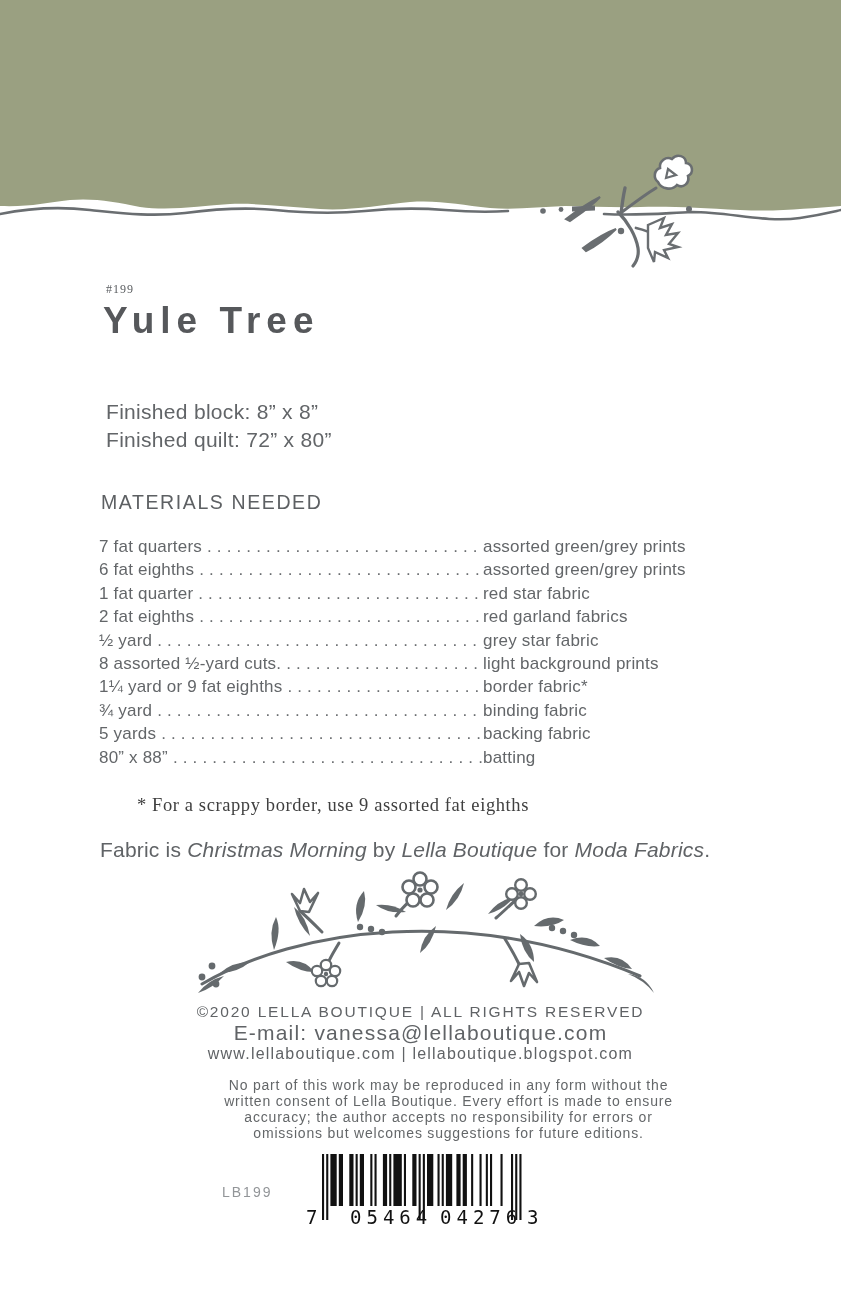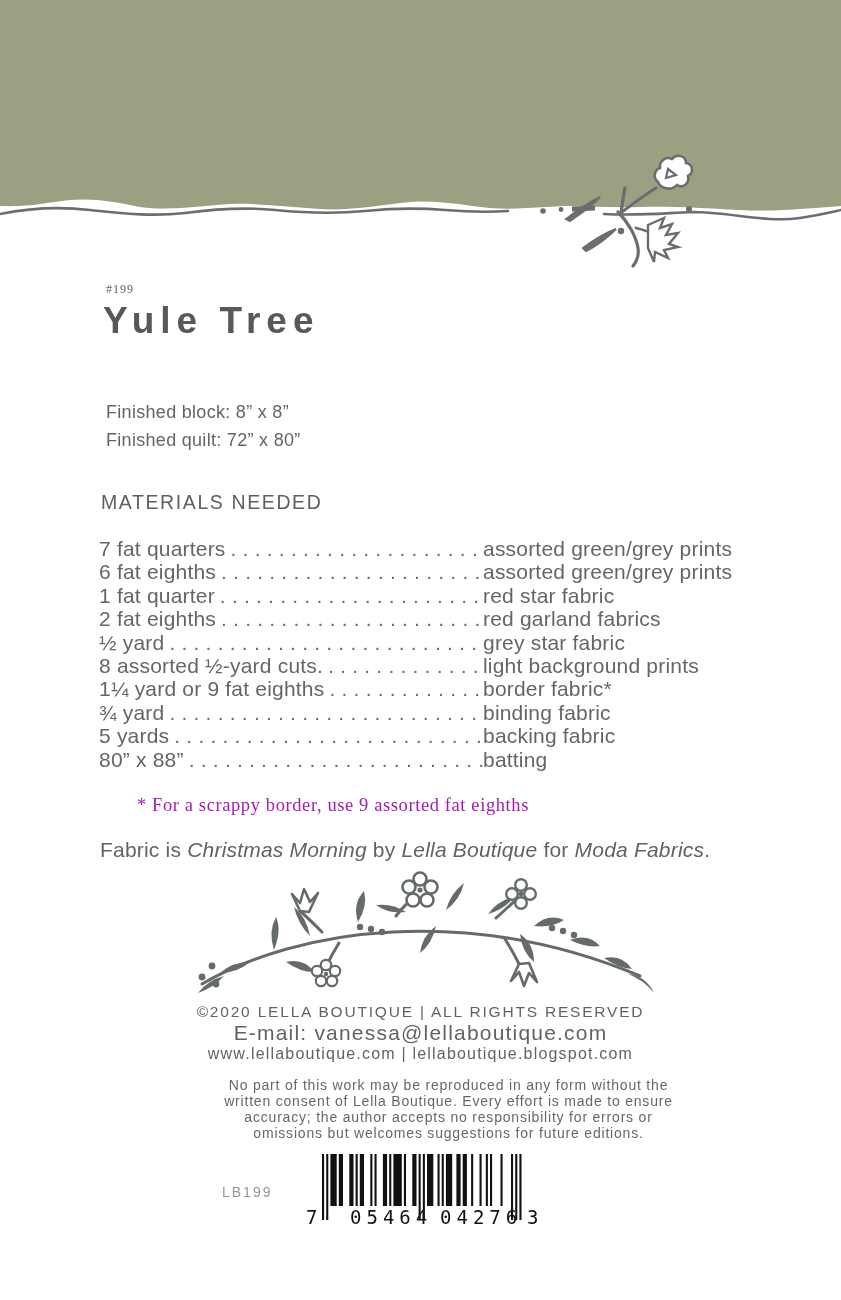--- a/index.html
+++ b/index.html
@@ -22,42 +22,42 @@
     font-family:"Liberation Serif", serif;
     font-size:12px;letter-spacing:1px;color:#5a5d60;
   }
   .pattern-title{
     position:absolute;left:103px;top:300px;
     font-size:37px;font-weight:700;letter-spacing:6px;
     color:#56585b;
   }
   .finished-block{
     position:absolute;left:106px;top:398px;
-    font-size:18px;line-height:28px;letter-spacing:0.3px;color:#626568;
+    font-size:21px;line-height:28px;letter-spacing:0.3px;color:#626568;
   }
 
   
   .materials-heading{
     position:absolute;left:101px;top:491px;
     font-size:19.5px;letter-spacing:1.6px;color:#5d6063;
   }
   .materials-list{
     position:absolute;left:99px;top:537px;width:660px;
-    font-size:21px;color:#636669;letter-spacing:0.2px;
+    font-size:17px;color:#636669;letter-spacing:0.2px;
   }
   .mat-row{display:flex;align-items:baseline;height:23.4px;}
   .mat-left{width:384px;display:flex;align-items:baseline;overflow:hidden;flex:none;}
   .mat-qty{white-space:pre;}
   .mat-dots{flex:1;white-space:nowrap;overflow:hidden;padding-left:5px;color:#6a6d70;}
   .mat-desc{white-space:nowrap;}
 
   .footnote{
     position:absolute;left:137px;top:795px;
     font-family:"Liberation Serif", serif;
-    font-size:18.5px;letter-spacing:0.6px;color:#a21caf;
+    font-size:18.5px;letter-spacing:0.6px;color:#404040;
   }
 
   .fabric-line{
     position:absolute;left:100px;top:838px;
     font-size:21px;letter-spacing:0.2px;color:#606366;
   }
   .fabric-line .it{font-style:italic;}
 
   
   .garland{position:absolute;left:188px;top:870px;}

